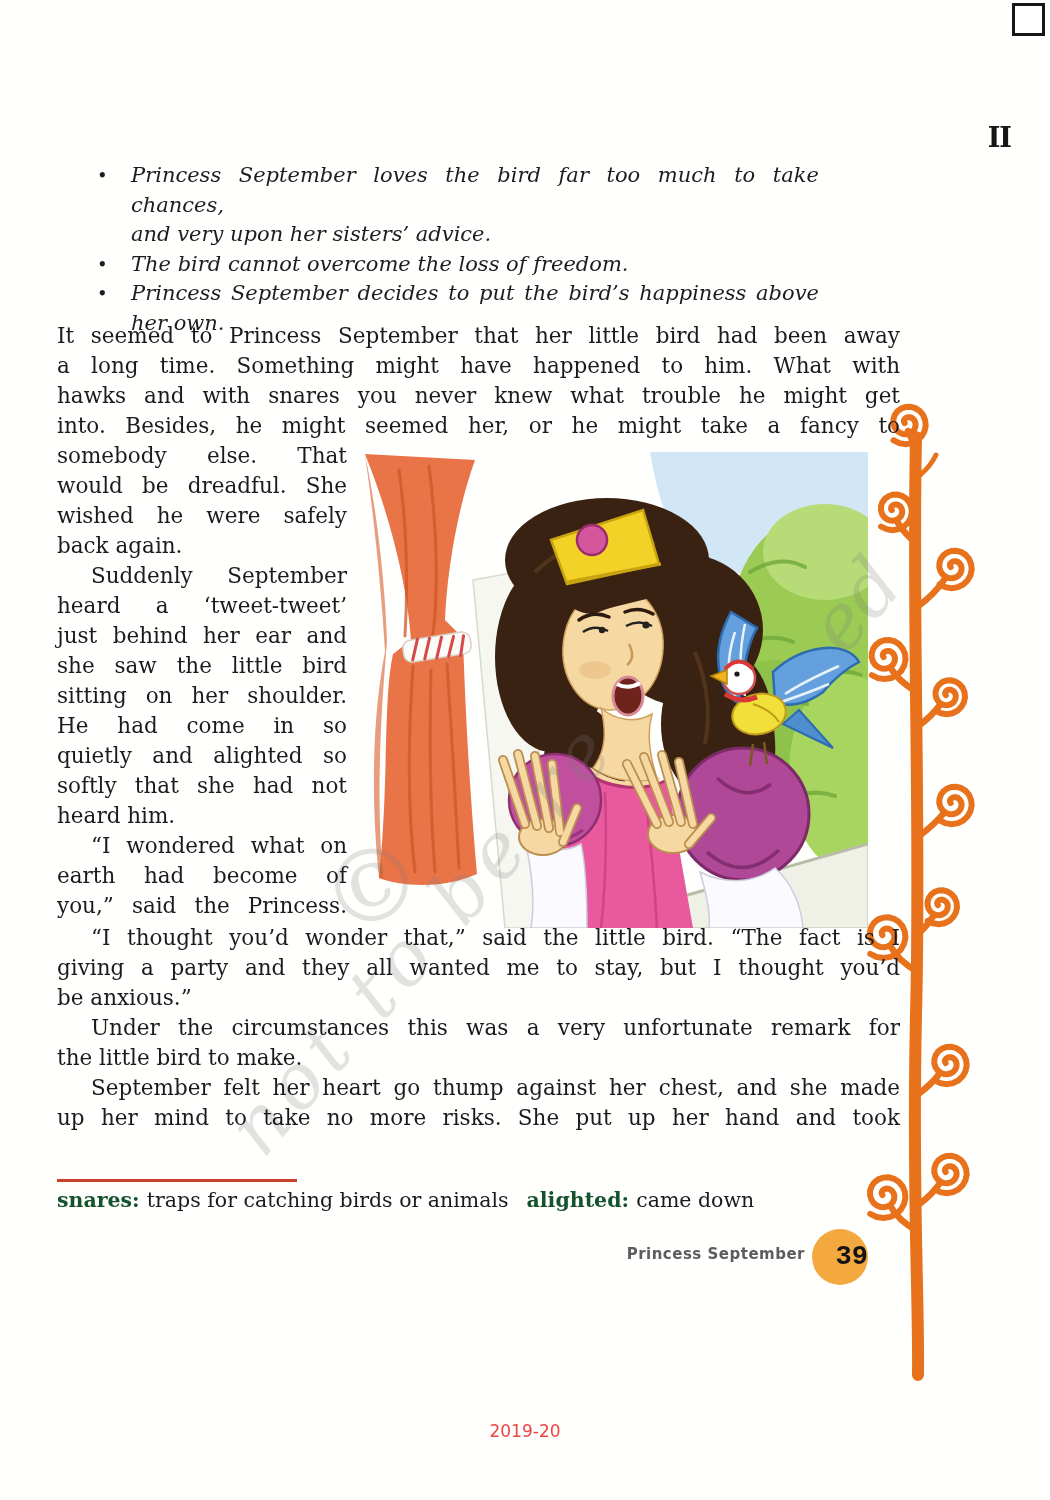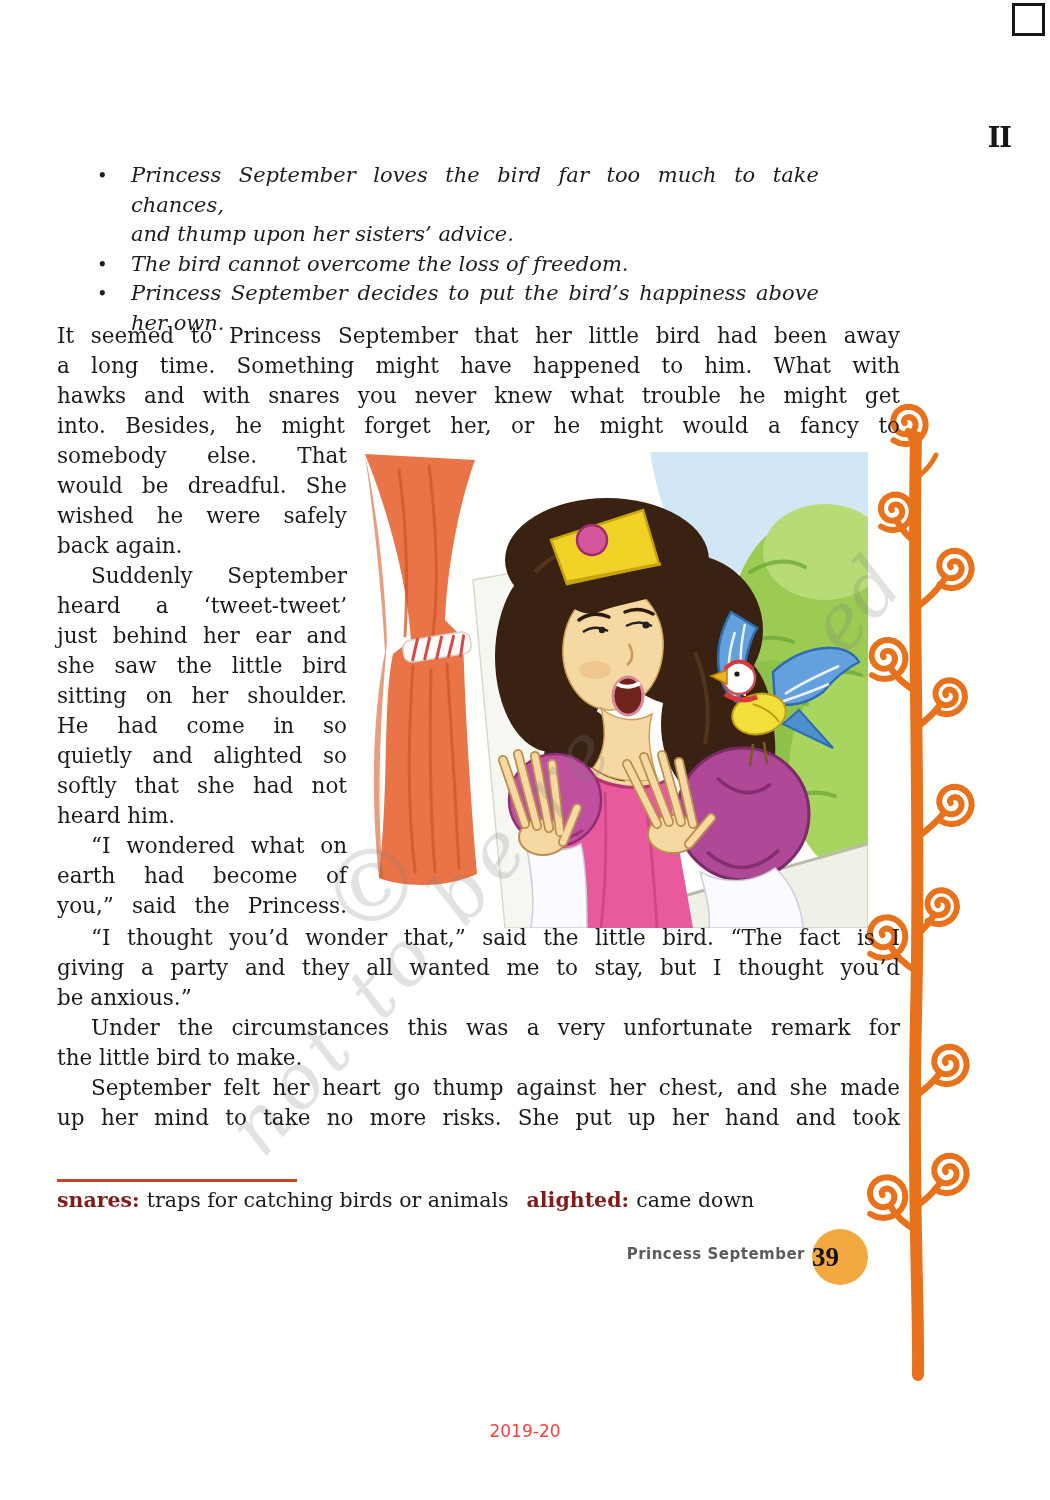--- a/index.html
+++ b/index.html
@@ -23,31 +23,31 @@
   }
   .bullet-item{position:relative;padding-left:36px;}
   .bullet-mark{position:absolute;left:2px;top:0;font-style:normal;font-size:18px;color:#1d1d1d;}
   #para-top{left:57px;top:321px;width:843px;font-size:21.5px;line-height:30px;}
   #left-col{left:57px;top:441px;width:290px;font-size:21.5px;line-height:30px;}
   #para-bottom{left:57px;top:923px;width:843px;font-size:21.5px;line-height:30px;}
   
   #gloss-rule{position:absolute;left:57px;top:1179px;width:240px;height:3px;background:#c8432a;z-index:3;}
   #glossary{position:absolute;left:57px;top:1188px;width:820px;font-size:20.5px;color:#1b1b1b;z-index:3;}
   .gloss-entry{margin-right:18px;}
-  .gloss-term{font-weight:bold;color:#7f1d1d;}
+  .gloss-term{font-weight:bold;color:#14532d;}
   
   #footer-title{
     position:absolute;left:560px;top:1245px;width:245px;text-align:right;
     font-family:"DejaVu Sans",sans-serif;font-weight:bold;font-size:15px;
     color:#5c5c5c;letter-spacing:0.5px;z-index:4;
   }
   #page-badge{
     position:absolute;left:812px;top:1229px;width:56px;height:56px;border-radius:50%;
-    background:#f3a93f;display:flex;align-items:center;justify-content:flex-start;
-    font-family:Liberation Serif, serif;font-weight:bold;font-size:27px;color:#141414;z-index:4;
+    background:#f3a93f;display:flex;align-items:center;justify-content:flex-end;
+    font-family:Liberation Mono, monospace;font-weight:bold;font-size:27px;color:#141414;z-index:4;
   }
   #year-line{
     position:absolute;left:0;top:1421px;width:1050px;text-align:center;
     font-family:"DejaVu Sans",sans-serif;font-size:17px;color:#ef4444;z-index:3;
   }
   #corner-mark{
     position:absolute;left:1012px;top:3px;width:27px;height:27px;
     border:3px solid #161616;background:#ffffff;z-index:5;
   }
   
@@ -211,37 +211,37 @@
 
   <div id="wm-copy" class="wm">©</div>
   <div id="wm-text" class="wm">not to be re</div>
   <div id="wm-frag" class="wm">ed</div>
 
   <div id="heading">II</div>
   <div id="bullets">
       <div class="bullet-item">
         <span class="bullet-mark">•</span>
         <div class="line j">Princess September loves the bird far too much to take chances,</div>
-        <div class="line">and thump upon her sisters’ advice.</div>
+        <div class="line">and very upon her sisters’ advice.</div>
       </div>
       <div class="bullet-item">
         <span class="bullet-mark">•</span>
         <div class="line">The bird cannot overcome the loss of freedom.</div>
       </div>
       <div class="bullet-item">
         <span class="bullet-mark">•</span>
         <div class="line j">Princess September decides to put the bird’s happiness above</div>
         <div class="line">her own.</div>
       </div>
     </div>
   <div id="para-top" class="textblock">
       <div class="line j">It seemed to Princess September that her little bird had been away</div>
       <div class="line j">a long time. Something might have happened to him. What with</div>
       <div class="line j">hawks and with snares you never knew what trouble he might get</div>
-      <div class="line j">into. Besides, he might forget her, or he might would a fancy to</div>
+      <div class="line j">into. Besides, he might seemed her, or he might take a fancy to</div>
     </div>
   <div id="left-col" class="textblock">
       <div class="line j">somebody else. That</div>
       <div class="line j">would be dreadful. She</div>
       <div class="line j">wished he were safely</div>
       <div class="line">back again.</div>
       <div class="line j ind">Suddenly September</div>
       <div class="line j">heard a ‘tweet-tweet’</div>
       <div class="line j">just behind her ear and</div>
       <div class="line j">she saw the little bird</div>

